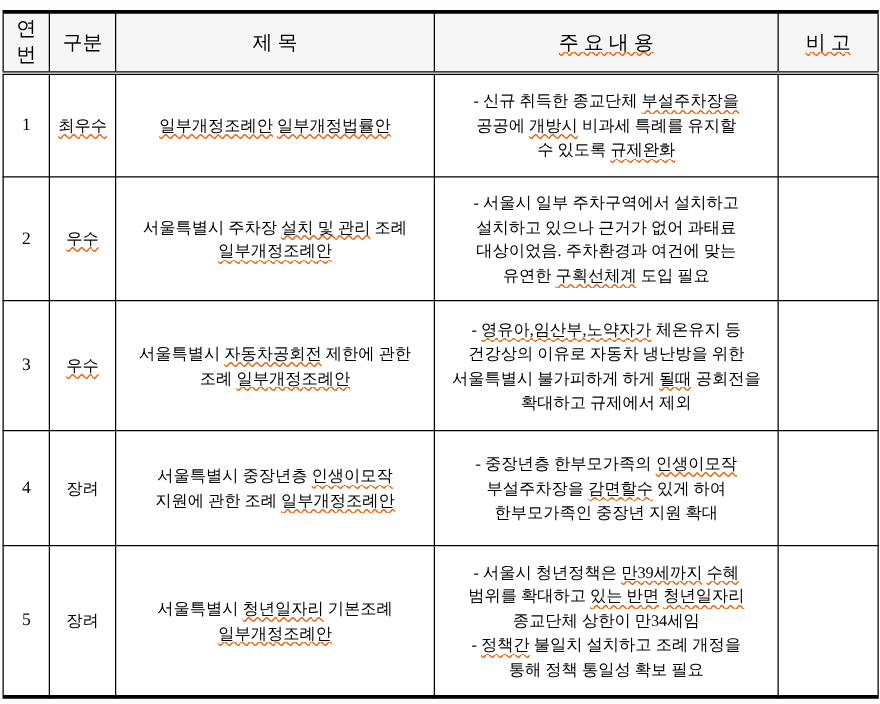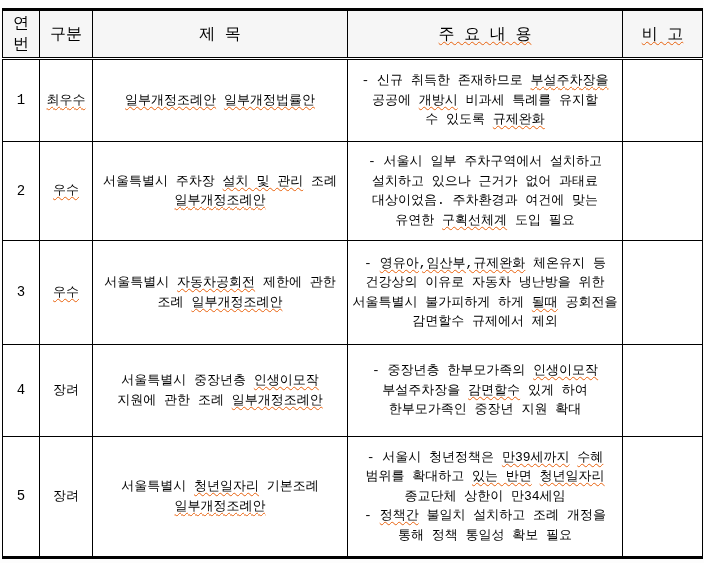--- a/index.html
+++ b/index.html
@@ -12,21 +12,20 @@
     overflow:hidden;
   }
   table.doc{
     position:absolute;left:2px;top:8px;
     width:700px;
     border-collapse:collapse;
     table-layout:fixed;
     background:#fff;
     border-top:3px solid #000;
     border-bottom:3px solid #000;
-    font-family:Liberation Mono, monospace;
   }
   col.c-no{width:37px;}
   col.c-cat{width:53px;}
   col.c-title{width:255px;}
   col.c-main{width:275px;}
   col.c-note{width:80px;}
   th,td{
     border:1px solid #000;
     padding:2px 3px;
     vertical-align:middle;
@@ -90,21 +89,21 @@
   <tbody>
     <tr class="r1">
       <td class="no-cell">1</td>
       <td class="cat-cell">
           <span class="ln"><span class="sp-wavy">최우수</span></span>
         </td>
       <td>
           <span class="ln"><span class="sp-wavy">일부개정조례안</span><span> </span><span class="sp-wavy">일부개정법률안</span></span>
         </td>
       <td>
-          <span class="ln"><span>- 신규 취득한 존재하므로 </span><span class="sp-wavy">부설주차장을</span></span>
+          <span class="ln"><span>- 신규 취득한 종교단체 </span><span class="sp-wavy">부설주차장을</span></span>
           <span class="ln"><span>공공에 </span><span class="sp-wavy">개방시</span><span> 비과세 특례를 유지할</span></span>
           <span class="ln"><span>수 있도록 </span><span class="sp-wavy">규제완화</span></span>
         </td>
       <td></td>
     </tr>
     <tr class="r2">
       <td class="no-cell">2</td>
       <td class="cat-cell">
           <span class="ln"><span class="sp-wavy">우수</span></span>
         </td>
@@ -123,24 +122,24 @@
     <tr class="r3">
       <td class="no-cell">3</td>
       <td class="cat-cell">
           <span class="ln"><span class="sp-wavy">우수</span></span>
         </td>
       <td>
           <span class="ln"><span>서울특별시 </span><span class="sp-wavy">자동차공회전</span><span> 제한에 관한</span></span>
           <span class="ln"><span>조례 </span><span class="sp-wavy">일부개정조례안</span></span>
         </td>
       <td>
-          <span class="ln"><span>- </span><span class="sp-wavy">영유아,임산부,규제완화</span><span> 체온유지 등</span></span>
+          <span class="ln"><span>- </span><span class="sp-wavy">영유아,임산부,노약자가</span><span> 체온유지 등</span></span>
           <span class="ln"><span>건강상의 이유로 자동차 냉난방을 위한</span></span>
           <span class="ln"><span>서울특별시 불가피하게 하게 </span><span class="sp-wavy">될때</span><span> 공회전을</span></span>
-          <span class="ln"><span>감면할수 규제에서 제외</span></span>
+          <span class="ln"><span>확대하고 규제에서 제외</span></span>
         </td>
       <td></td>
     </tr>
     <tr class="r4">
       <td class="no-cell">4</td>
       <td class="cat-cell">
           <span class="ln"><span>장려</span></span>
         </td>
       <td>
           <span class="ln"><span>서울특별시 중장년층 </span><span class="sp-wavy">인생이모작</span></span>

